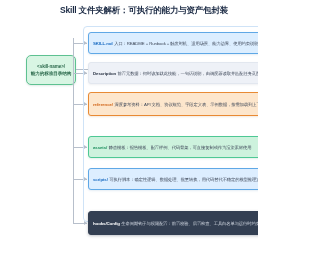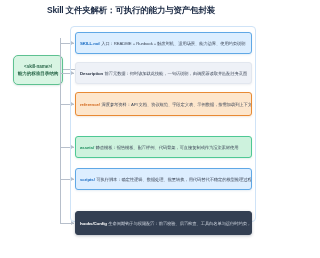--- a/index.html
+++ b/index.html
@@ -10,21 +10,21 @@
   body {
     width: 258px;
     height: 258px;
     font-family: "Liberation Sans", "DejaVu Sans", sans-serif;
     overflow: hidden;
     position: relative;
   }
 
   #page {
     position: absolute;
-    left: 2px; top: 0;
+    left: 15px; top: 0;
     width: 258px;
     height: 258px;
     background: #ffffff;
     padding-left: 24px;
   }
 
   
   .title {
     position: absolute;
     left: 0;

